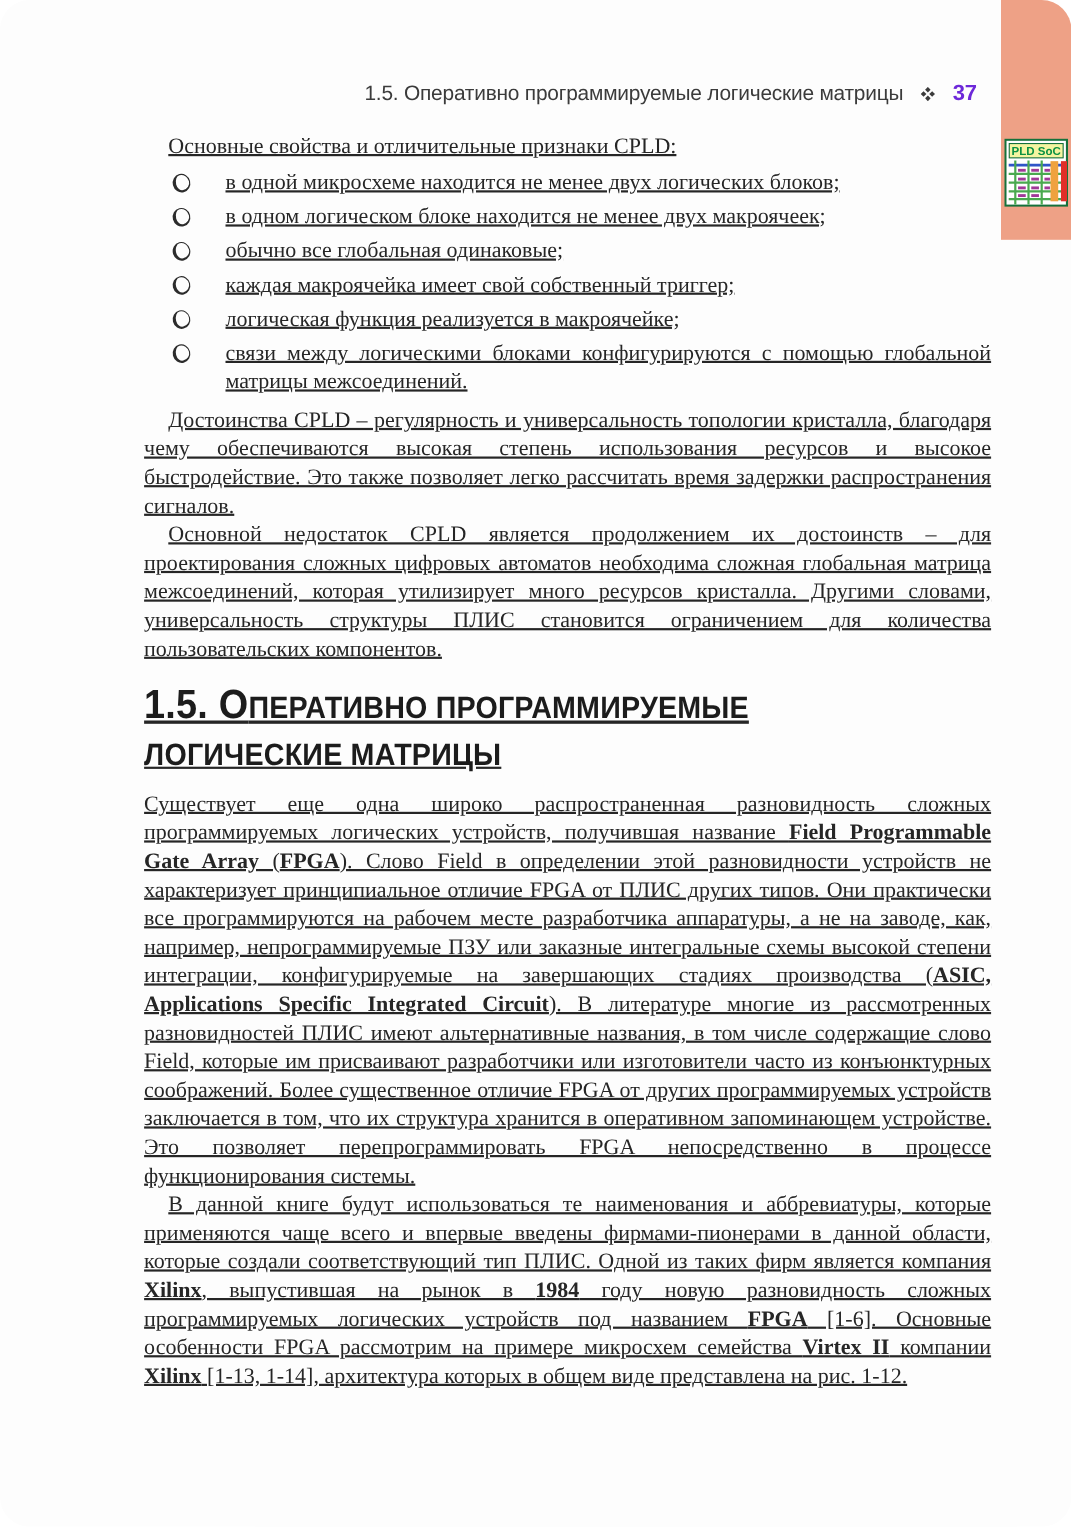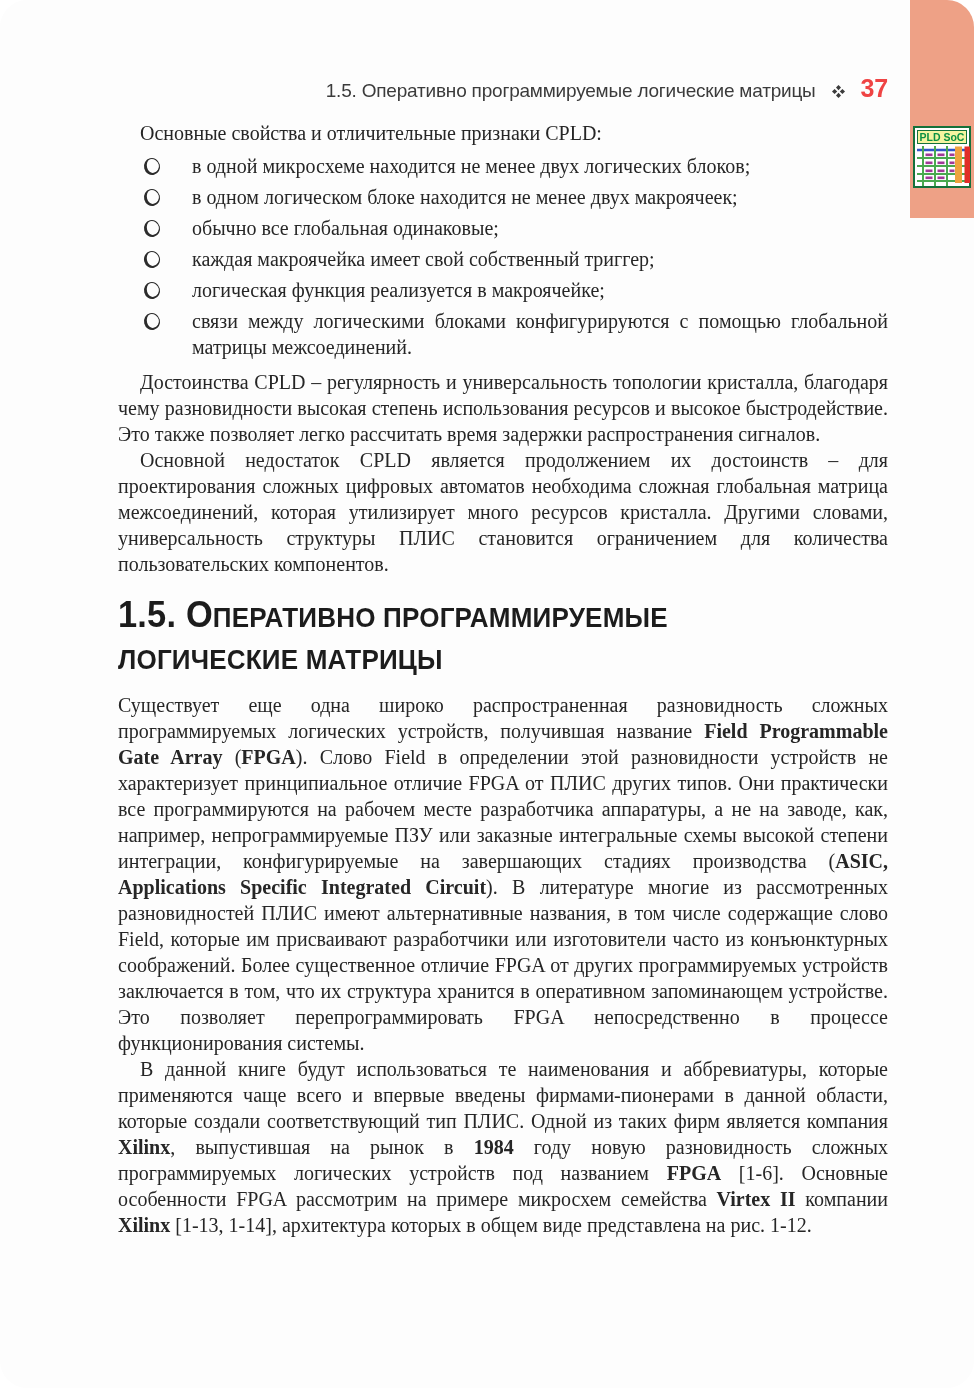--- a/index.html
+++ b/index.html
@@ -5,30 +5,30 @@
   html,body{margin:0;padding:0;}
   body{width:974px;height:1388px;background:#ffffff;}
   .page{position:relative;width:974px;height:1388px;background:#fdfdfd;overflow:hidden;
         font-family:"Liberation Serif", serif;color:#262626;border-radius:27px;}
 
   
   .running-header{position:absolute;top:74px;left:118px;right:86px;
         display:flex;justify-content:flex-end;align-items:baseline;gap:16px;
         font-family:"Liberation Sans", sans-serif;font-size:19px;color:#3b3b3b;
         letter-spacing:-0.2px;white-space:nowrap;}
-  .running-header .pagenum{font-weight:bold;font-size:25px;color:#ef4444;}
+  .running-header .pagenum{font-weight:bold;font-size:20px;color:#6d28d9;}
   .diamond-wrap{position:relative;top:1px;}
 
   
   .tab-strip{position:absolute;top:0;right:0;width:64px;height:218px;background:#eea186;}
   .chapter-icon{position:absolute;left:3px;top:126px;width:66px;height:62px;}
 
   
-  .content{position:absolute;left:118px;top:120px;width:770px;
-        font-size:20px;line-height:26px;text-align:justify;}
+  .content{position:absolute;left:131px;top:120px;width:770px;
+        font-size:20px;line-height:26px;text-align:justify;text-decoration:underline;}
   .content p{margin:0;}
   p.indent{text-indent:22px;}
   p.intro{margin-bottom:7px;}
   .b{font-weight:bold;}
 
   
   ul.props{list-style:none;margin:0 0 9px 0;padding:0;}
   ul.props li{display:flex;gap:32px;padding-left:26px;margin-bottom:5px;}
   ul.props li .li-text{flex:1;text-align:justify;}
   .bullet{flex:0 0 auto;display:inline-block;width:12px;height:14px;margin-top:5px;
@@ -117,21 +117,21 @@
       <li>
         <span class="bullet"></span>
         <span class="li-text">логическая функция реализуется в макроячейке;</span>
       </li>
       <li>
         <span class="bullet"></span>
         <span class="li-text">связи между логическими блоками конфигурируются с помощью глобальной матрицы межсоединений.</span>
       </li>
     </ul>
 
-    <p class="indent">Достоинства CPLD – регулярность и универсальность топологии кристалла, благодаря чему разновидности высокая степень использования ресурсов и высокое быстродействие. Это также позволяет легко рассчитать время задержки распространения сигналов.</p>
+    <p class="indent">Достоинства CPLD – регулярность и универсальность топологии кристалла, благодаря чему обеспечиваются высокая степень использования ресурсов и высокое быстродействие. Это также позволяет легко рассчитать время задержки распространения сигналов.</p>
 
     <p class="indent">Основной недостаток CPLD является продолжением их достоинств – для проектирования сложных цифровых автоматов необходима сложная глобальная матрица межсоединений, которая утилизирует много ресурсов кристалла. Другими словами, универсальность структуры ПЛИС становится ограничением для количества пользовательских компонентов.</p>
 
     <h2 class="section-heading">
       <span class="hl1">
         <span class="hbig">1.5. О</span><span class="hsmall">ПЕРАТИВНО ПРОГРАММИРУЕМЫЕ</span>
       </span>
       <span class="hl2 hsmall">ЛОГИЧЕСКИЕ МАТРИЦЫ</span>
     </h2>
 

